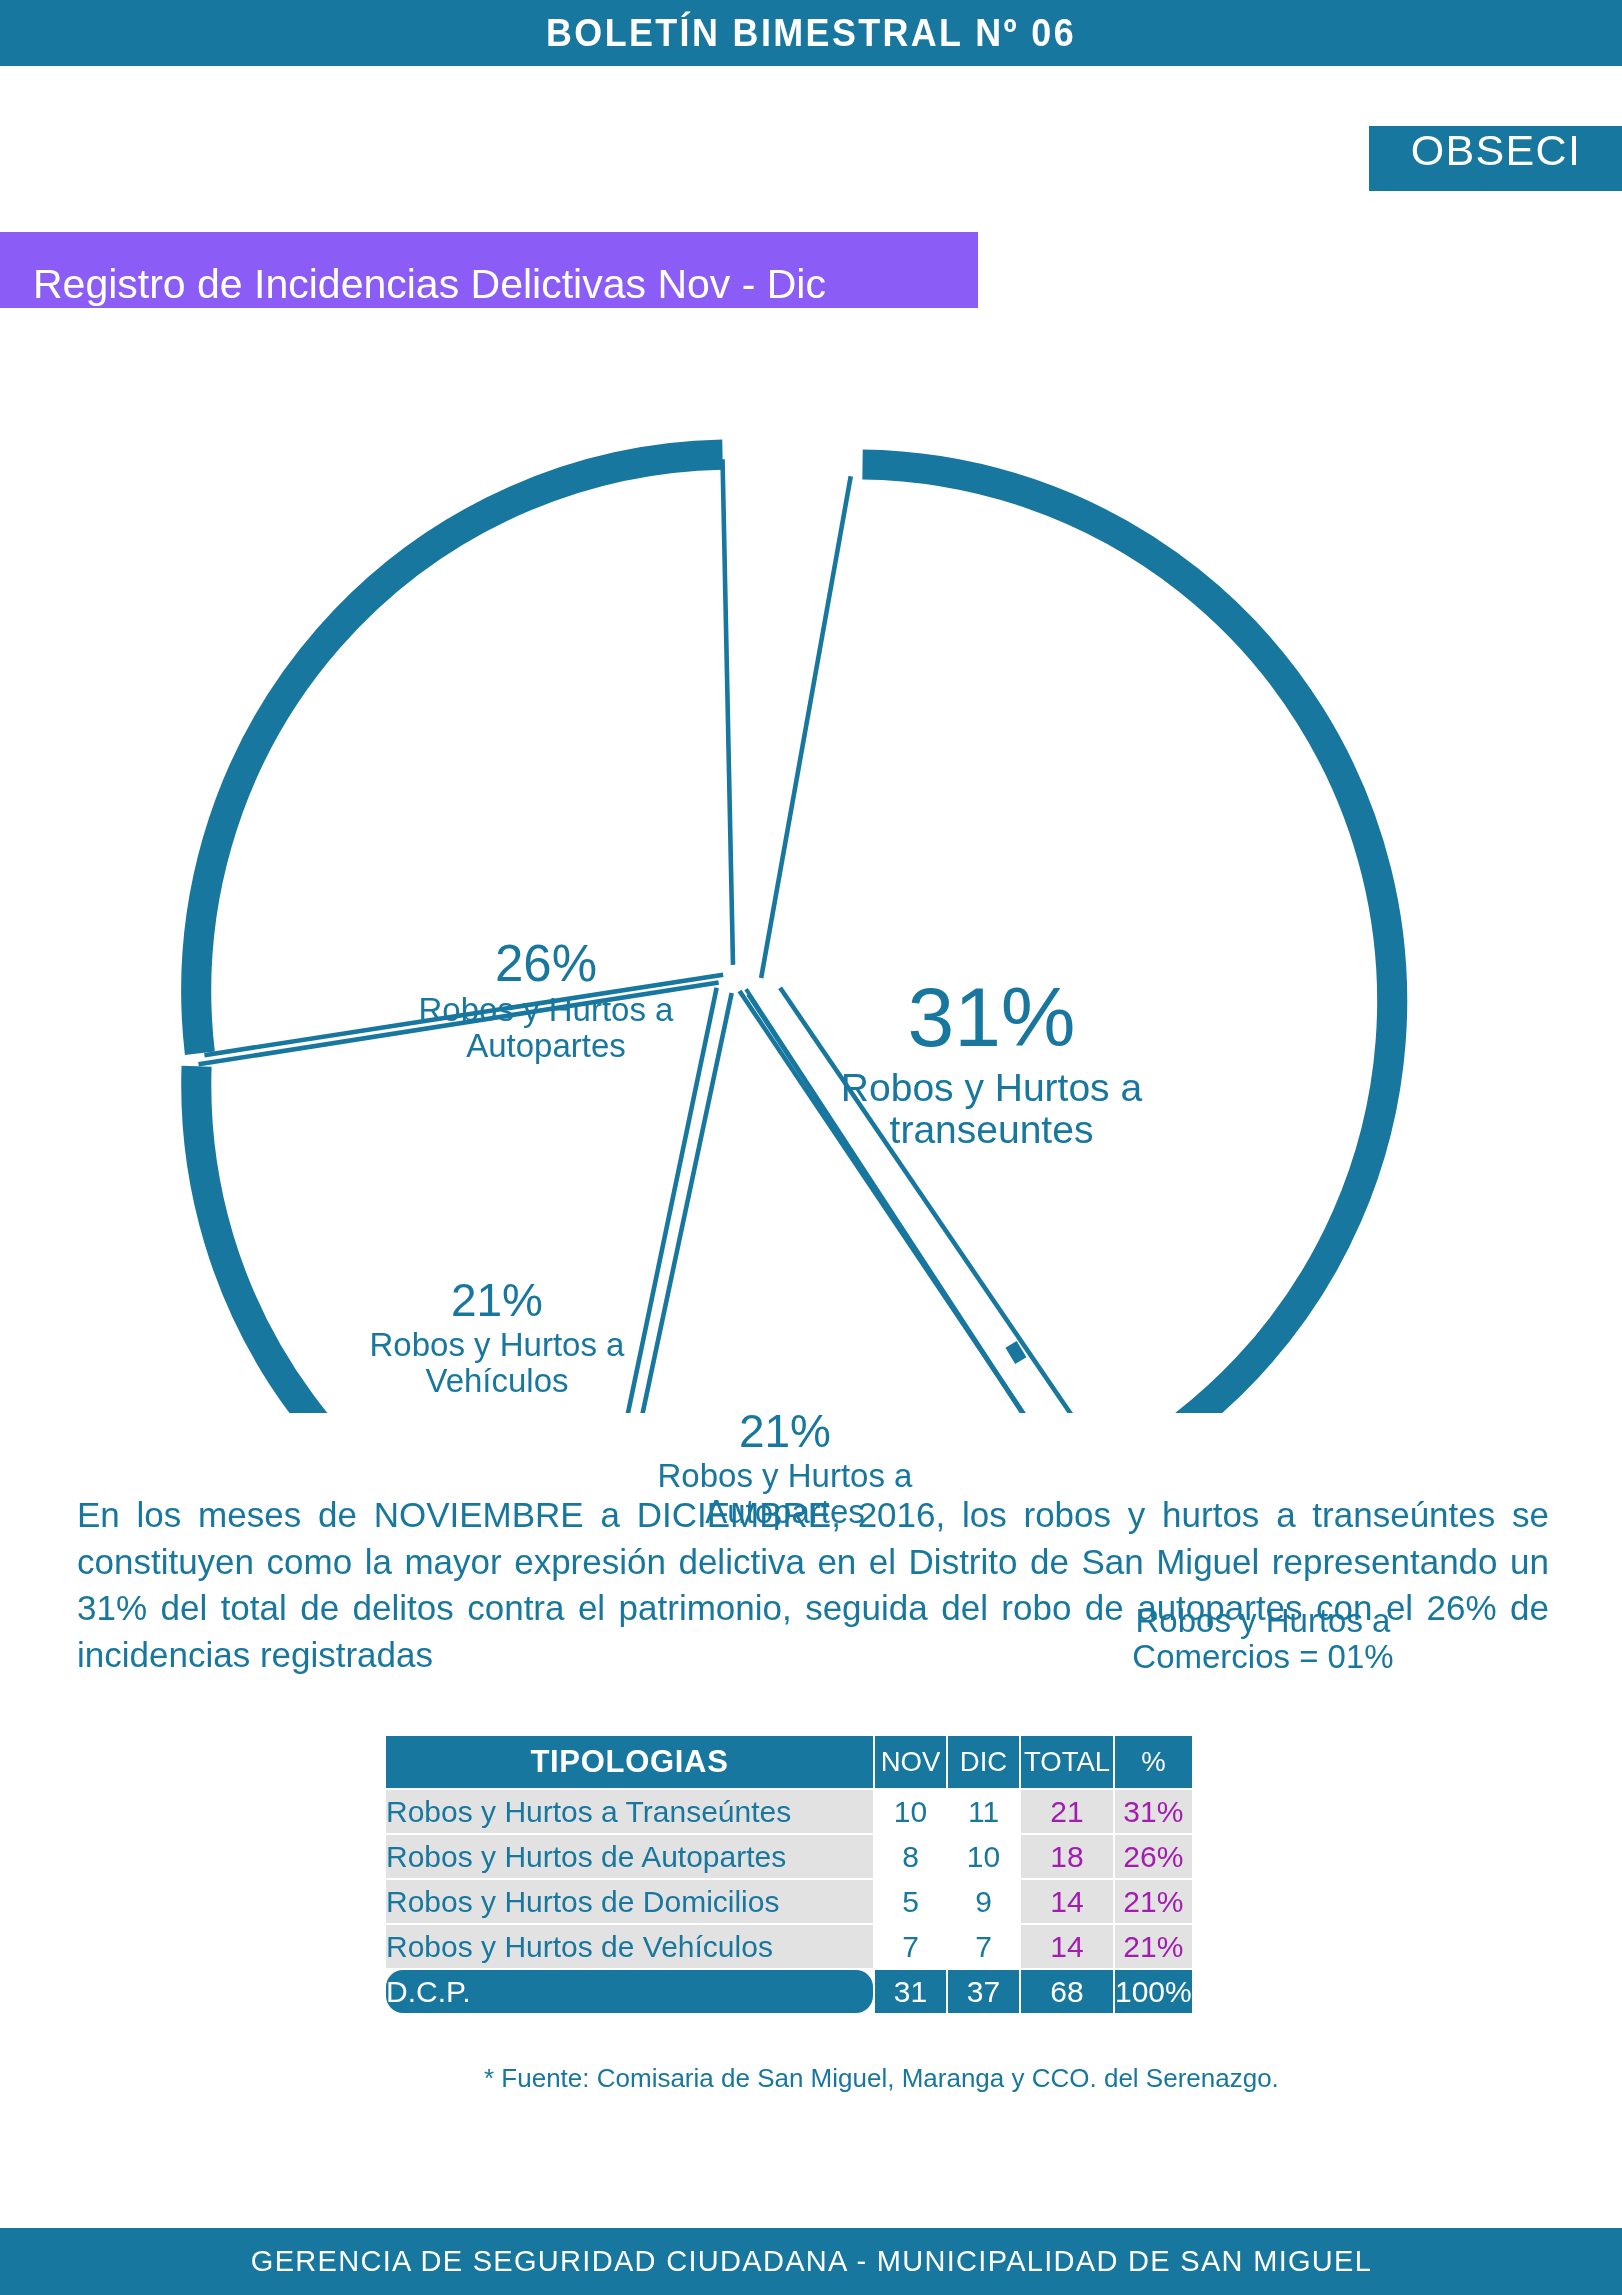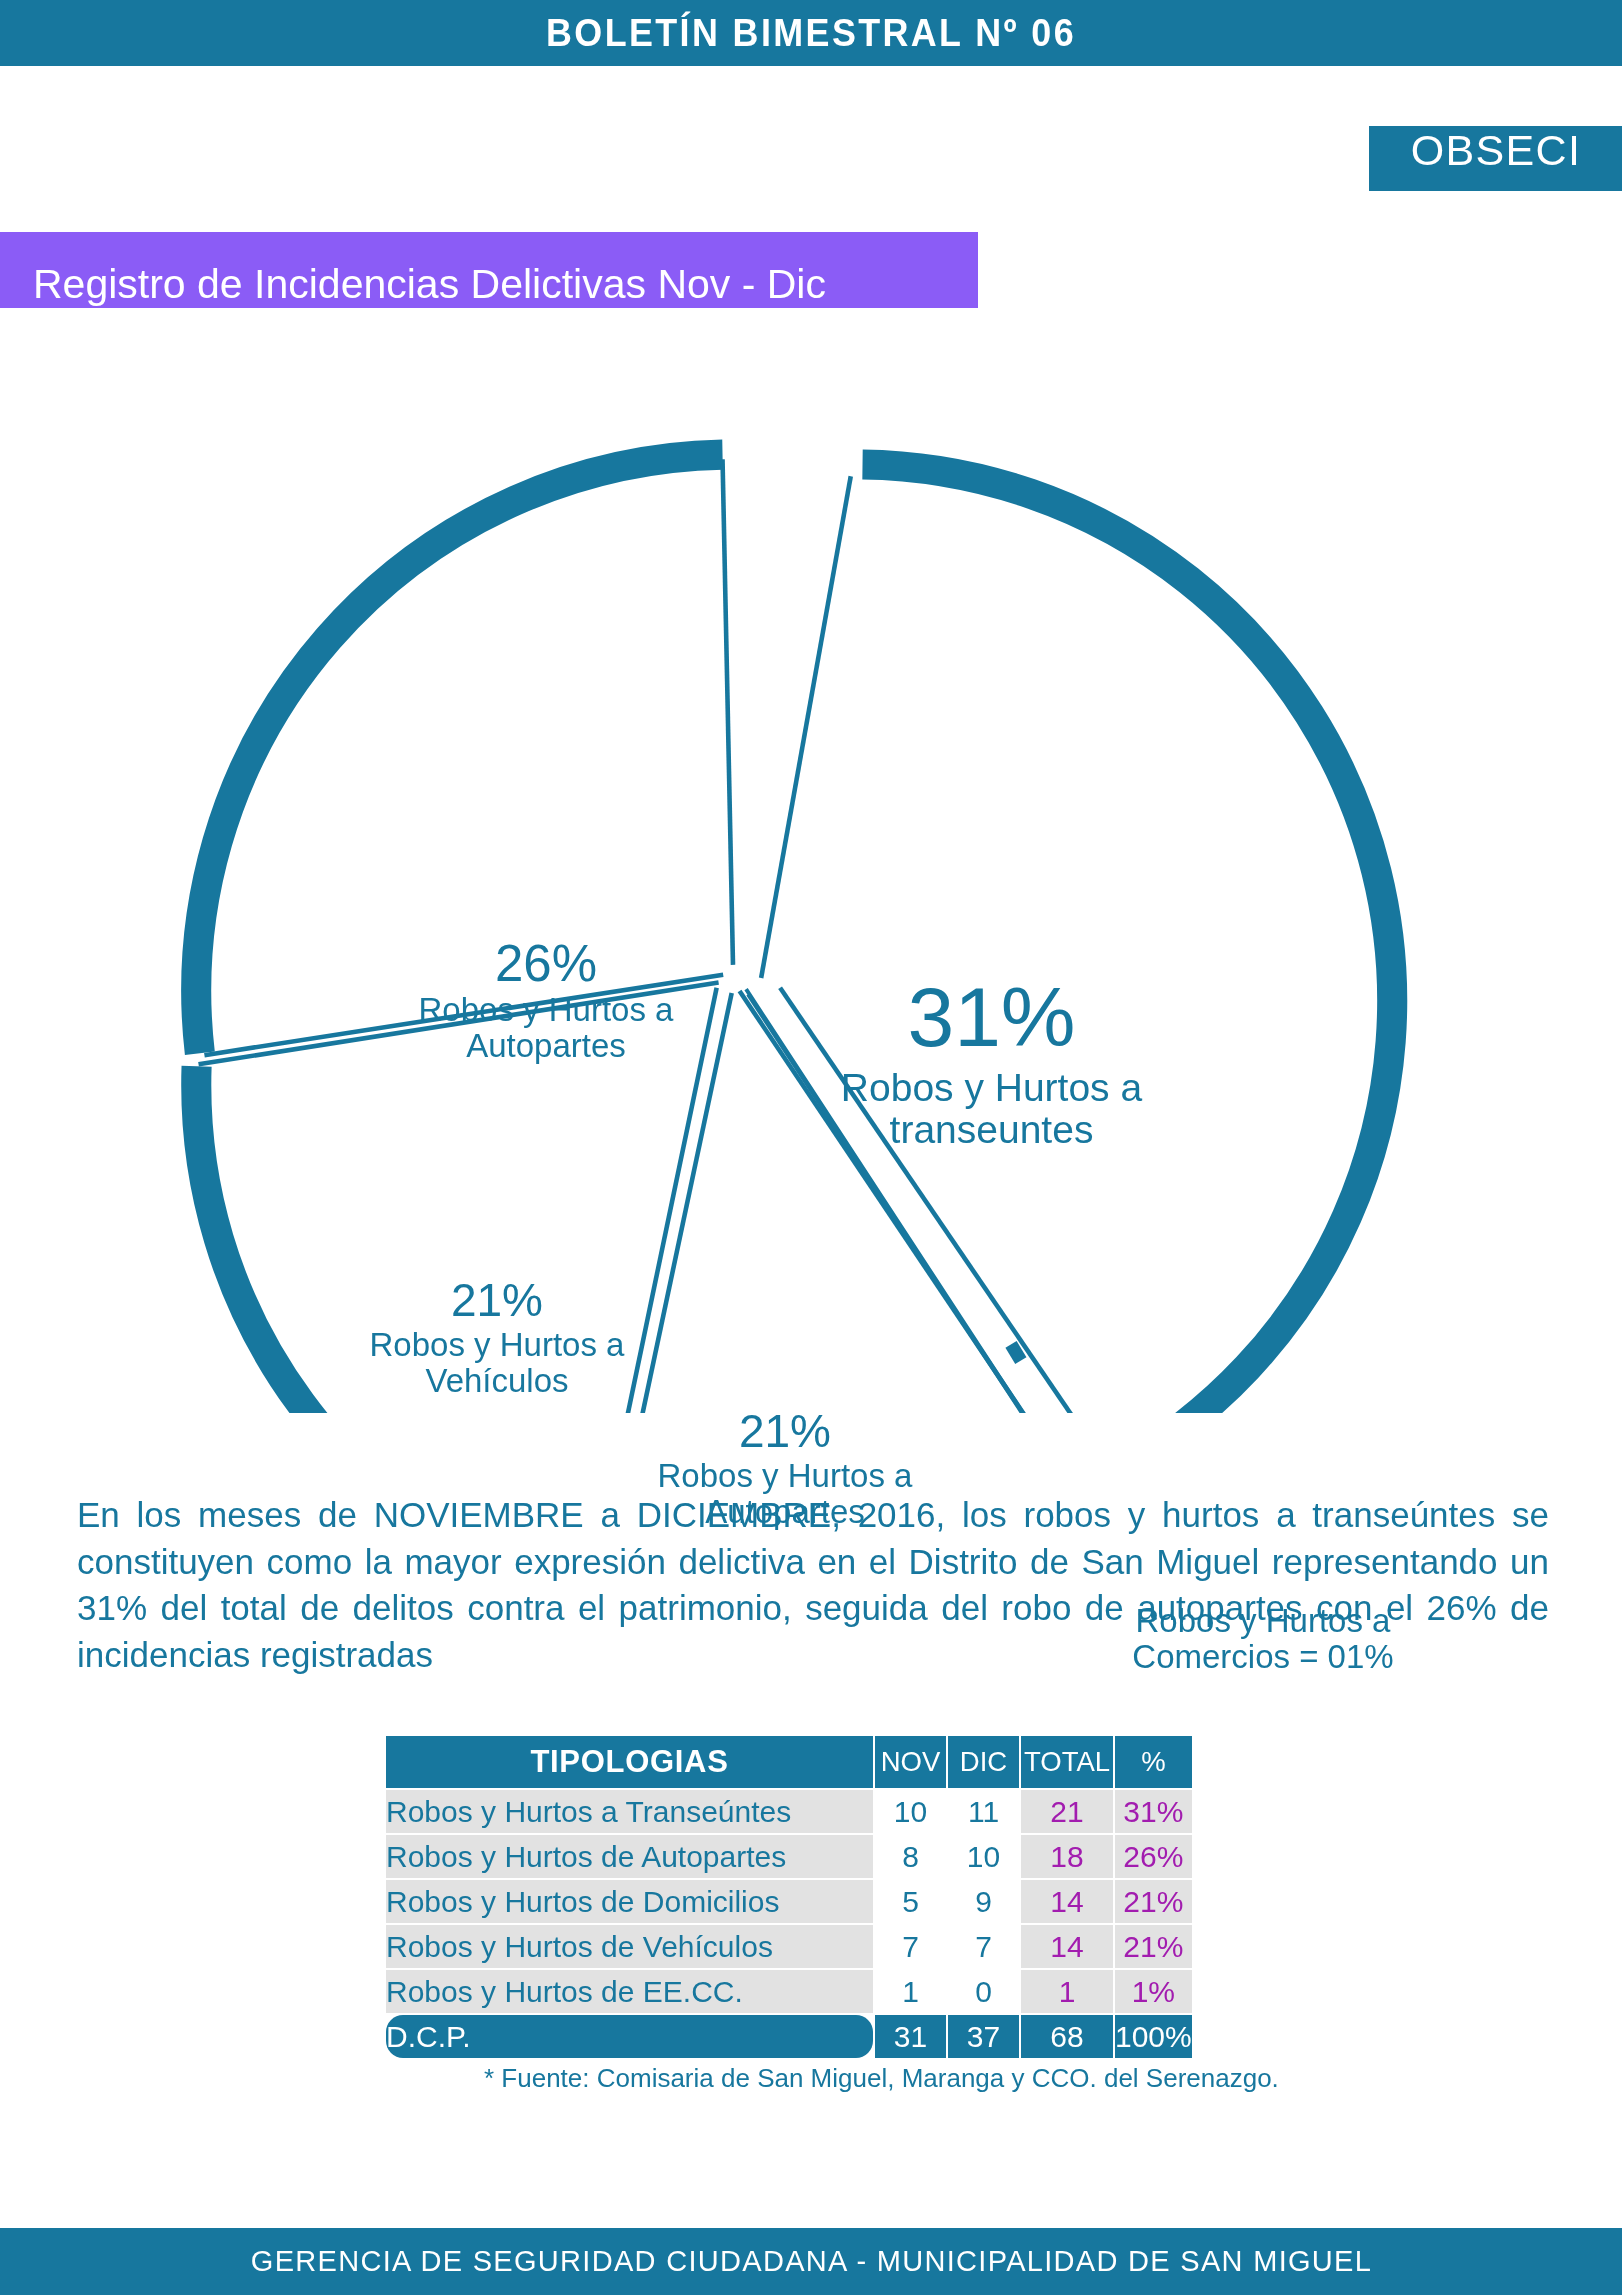--- a/index.html
+++ b/index.html
@@ -224,27 +224,20 @@
       <td class="num-g">14</td>
       <td class="num-g">21%</td>
     </tr>
     <tr>
       <td class="name">Robos y Hurtos de Vehículos</td>
       <td class="num-w">7</td>
       <td class="num-w">7</td>
       <td class="num-g">14</td>
       <td class="num-g">21%</td>
     </tr>
-    <tr>
-      <td class="name">Robos y Hurtos de EE.CC.</td>
-      <td class="num-w">1</td>
-      <td class="num-w">0</td>
-      <td class="num-g">1</td>
-      <td class="num-g">1%</td>
-    </tr>
 
     <tr class="total">
       <td class="name">D.C.P.</td>
       <td class="num-w">31</td>
       <td class="num-w">37</td>
       <td class="num-g">68</td>
       <td class="num-g">100%</td>
     </tr>
   </tbody>
     </table>

